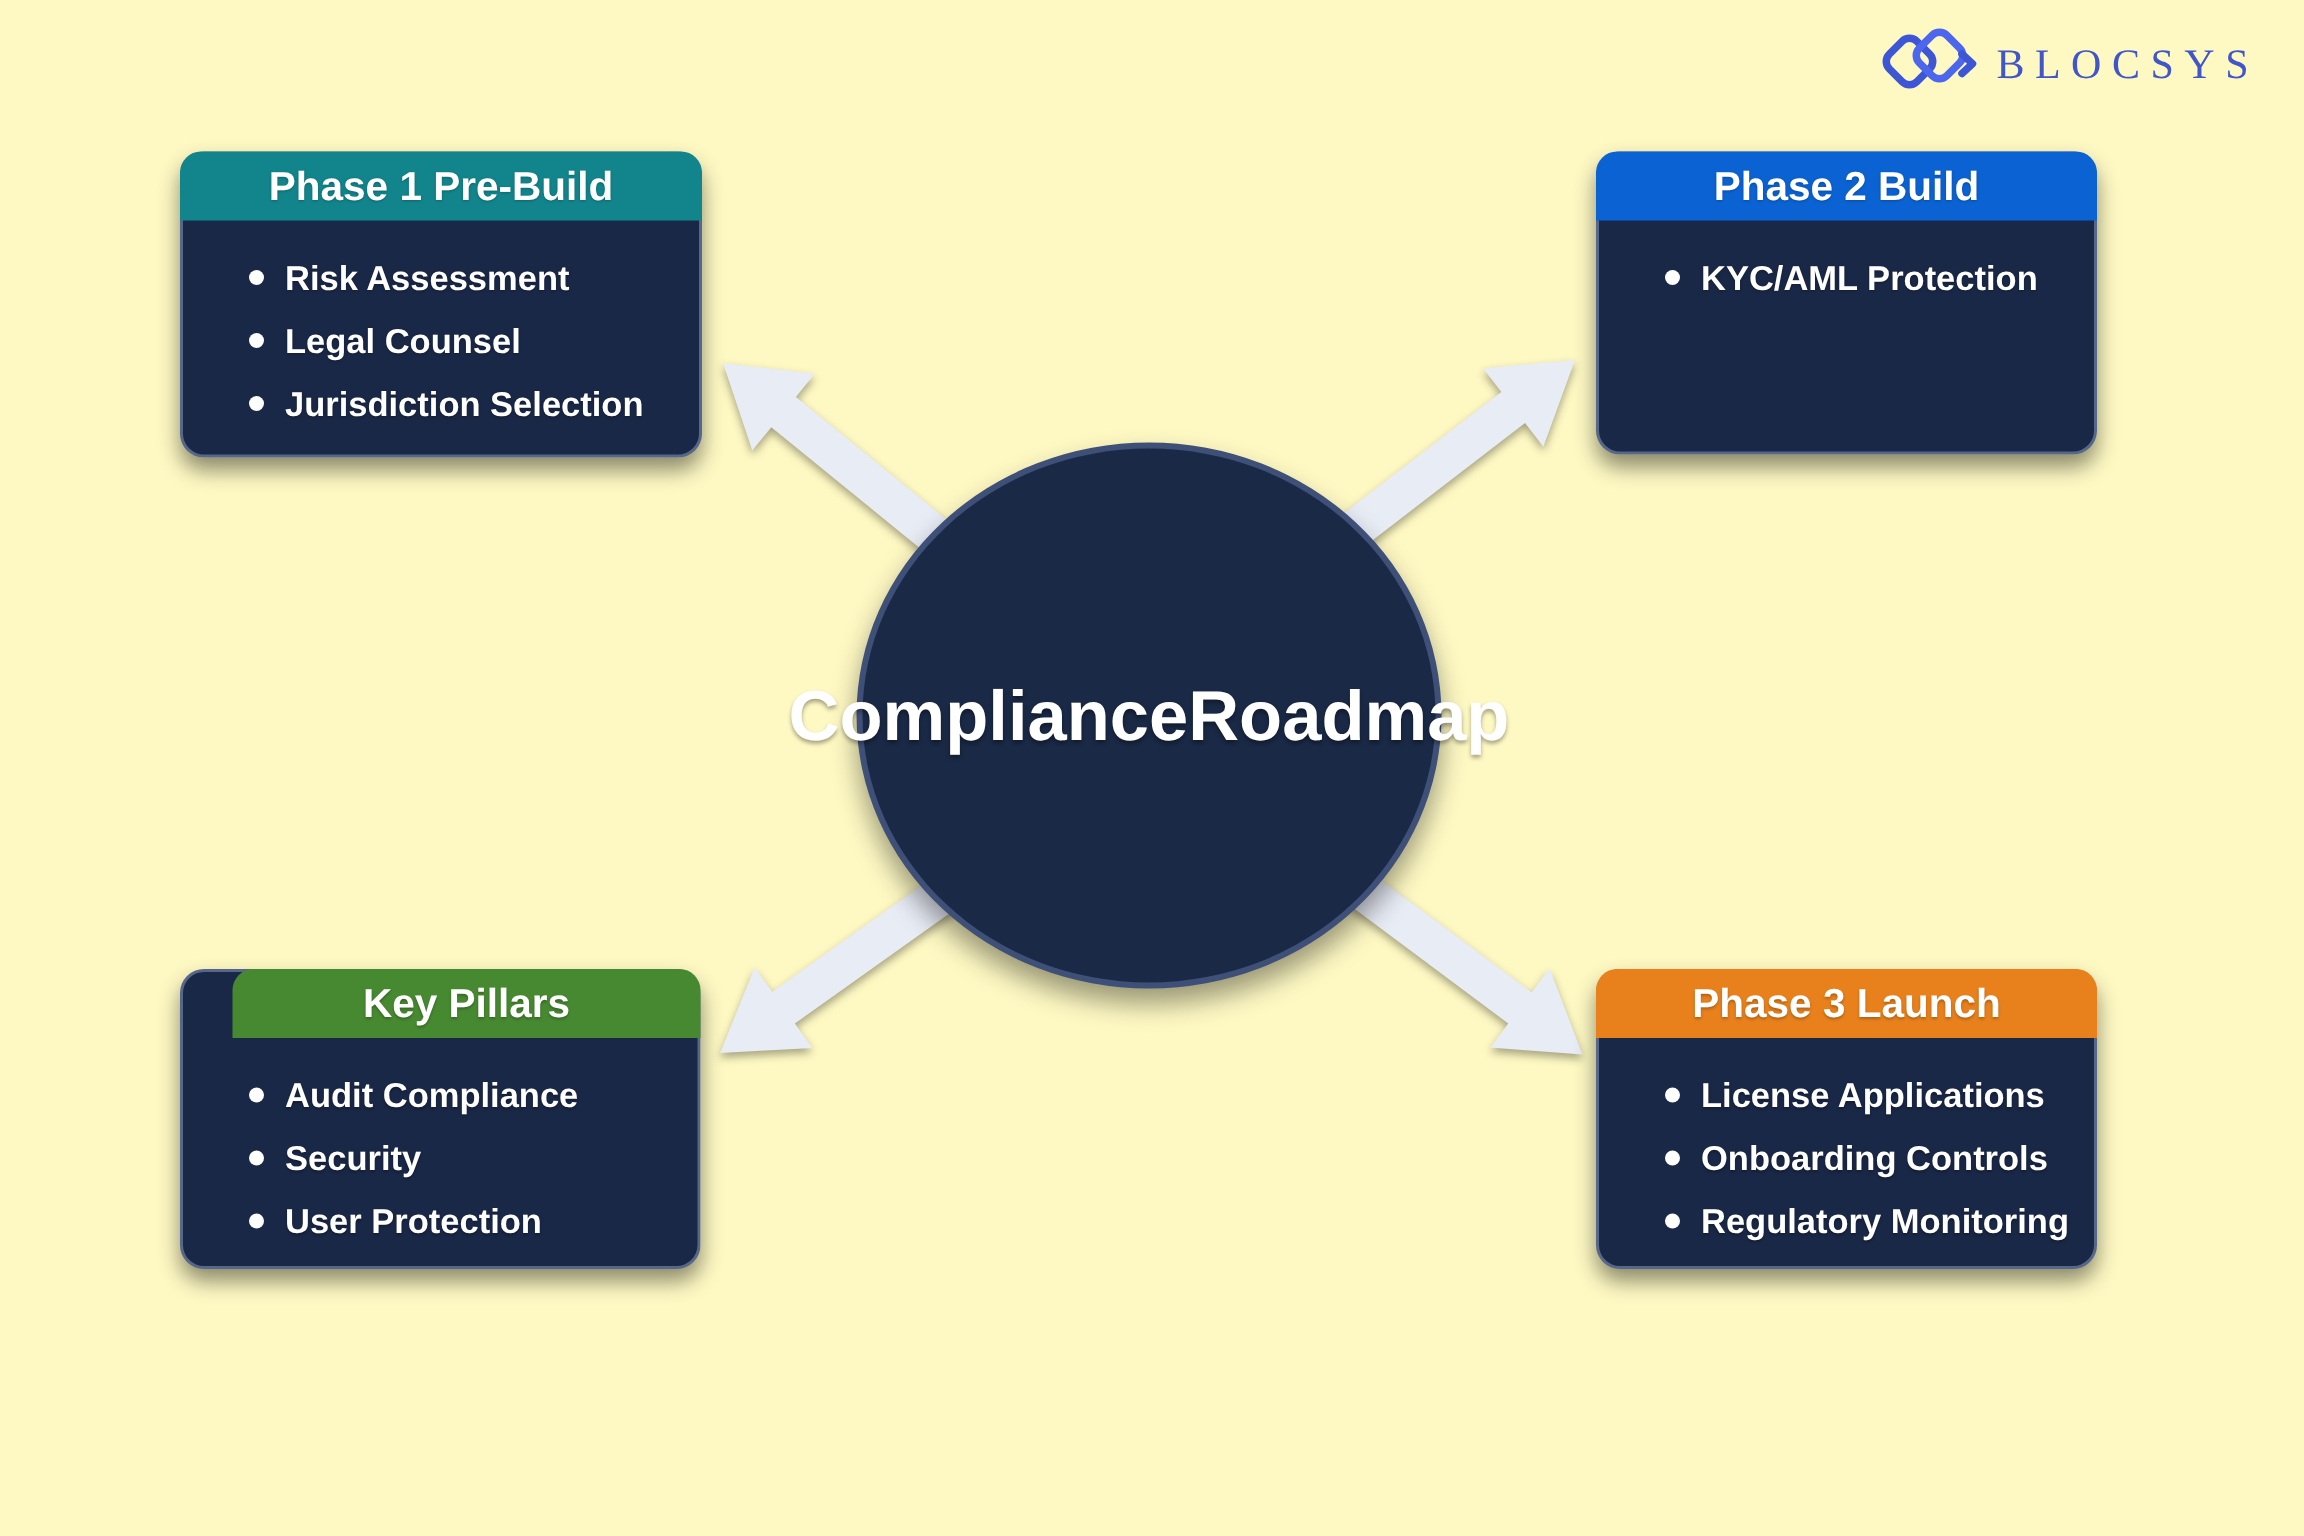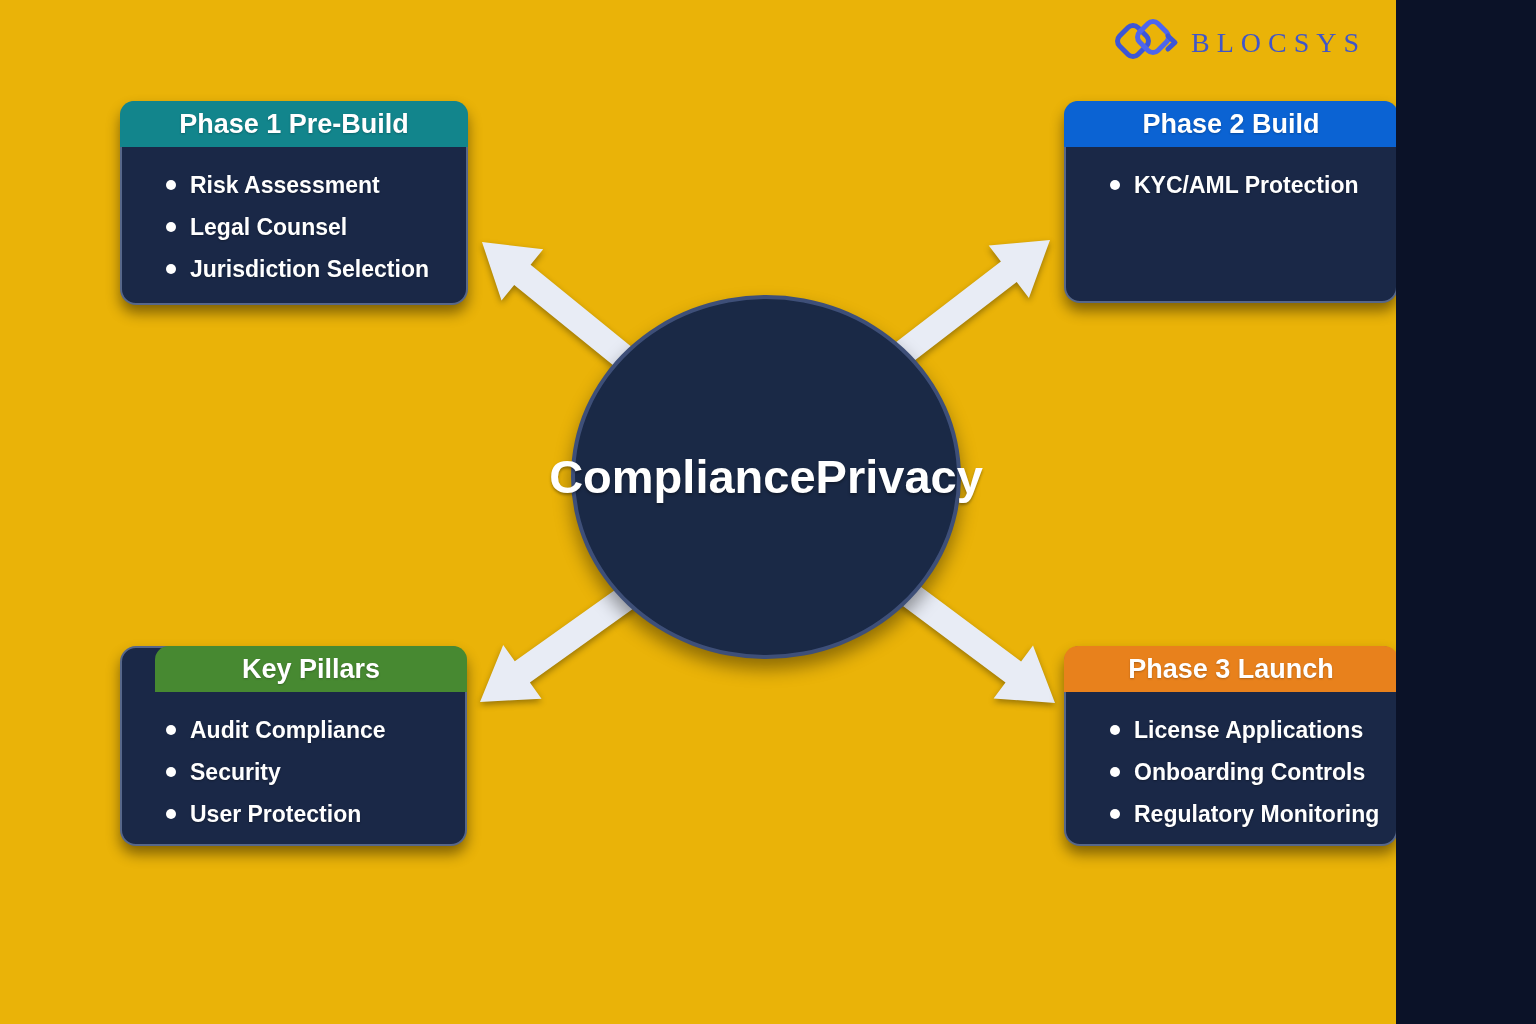--- a/index.html
+++ b/index.html
@@ -1,18 +1,18 @@
 <!DOCTYPE html>
 <html><head>
 <meta charset="utf-8">
 <style>
   html,body { margin:0; padding:0; background:#0b1228; }
   .stage {
-    position:relative; width:1396px; height:1024px; overflow:hidden;
-    background:#eab308;
+    position:relative; width:1536px; height:1024px; overflow:hidden;
+    background:#fef9c3;
     font-family:"Liberation Sans", sans-serif;
   }
 
   
   .logo {
     position:absolute; top:16px; right:30px;
     display:flex; align-items:center; gap:8px;
   }
   .logo-text {
     font-family:"Liberation Serif", serif;
@@ -126,16 +126,16 @@
     <div class="card-header" style="background-color: rgb(232, 129, 28);">Phase 3 Launch</div>
     <ul class="card-list">
       <li>License Applications</li>
       <li>Onboarding Controls</li>
       <li>Regulatory Monitoring</li>
     </ul>
   </div>
 
   <div class="center-circle">
     <div class="line">Compliance</div>
-    <div class="line">Privacy</div>
+    <div class="line">Roadmap</div>
   </div>
 
 </div>
 
 </body></html>

